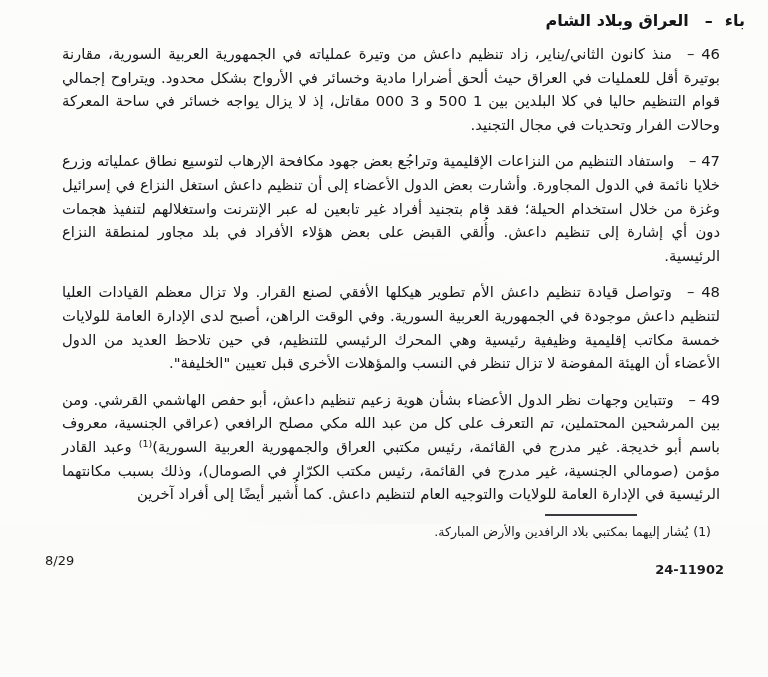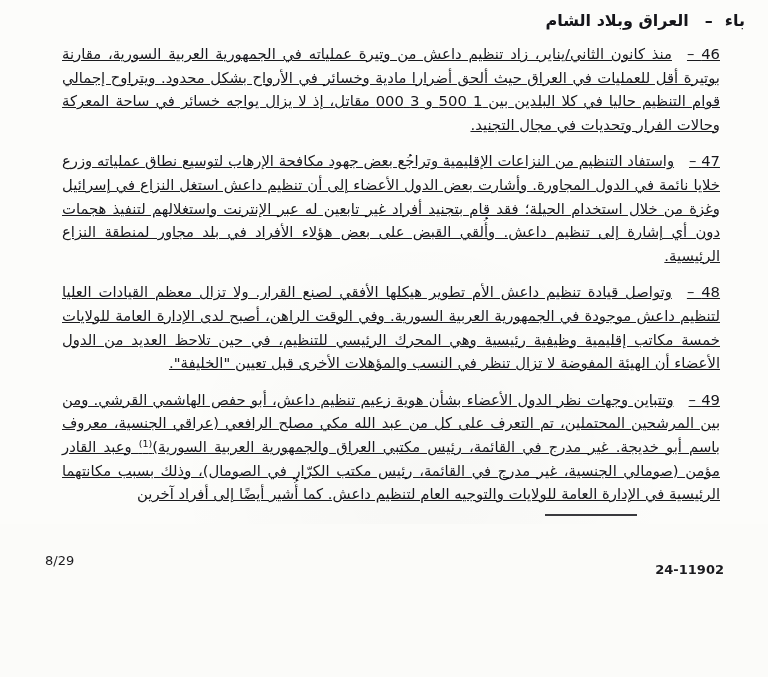--- a/index.html
+++ b/index.html
@@ -35,21 +35,20 @@
   .heading .h-dash {
     display: inline-block;
     margin-right: 12px;
     margin-left: 16px;
   }
   .content {
     position: absolute;
     top: 42px;
     right: 48px;
     width: 658px;
-    text-decoration: underline;
   }
   p.para {
     margin: 0 0 13px 0;
     font-size: 14.8px;
     line-height: 23.6px;
     text-align: justify;
     color: #17171c;
   }
   p.para:last-child { margin-bottom: 9px; }
   .pnum { white-space: nowrap; }
@@ -123,17 +122,20 @@
     </p>
 
     <p class="para">
       <span class="pnum">49 –</span><span class="ptab"></span><span>وتتباين وجهات نظر الدول الأعضاء بشأن هوية زعيم تنظيم داعش، أبو حفص الهاشمي القرشي. ومن بين المرشحين المحتملين، تم التعرف على كل من عبد الله مكي مصلح الرافعي (عراقي الجنسية، معروف باسم أبو خديجة. غير مدرج في القائمة، رئيس مكتبي العراق والجمهورية العربية السورية)</span><sup class="fn-ref">(1)</sup><span> وعبد القادر مؤمن (صومالي الجنسية، غير مدرج في القائمة، رئيس مكتب الكرّار في الصومال)، وذلك بسبب مكانتهما الرئيسية في الإدارة العامة للولايات والتوجيه العام لتنظيم داعش. كما أُشير أيضًا إلى أفراد آخرين</span>
     </p>
 
   </div>
 
   <div class="fn-sep"></div>
 
+  <div class="footnote">
+    <span class="fn-marker">(1)</span><span>يُشار إليهما بمكتبي بلاد الرافدين والأرض المباركة.</span>
+  </div>
 
   <div class="page-num">8/29</div>
   <div class="doc-num">24-11902</div>
 
 </div>
 
 </body></html>

